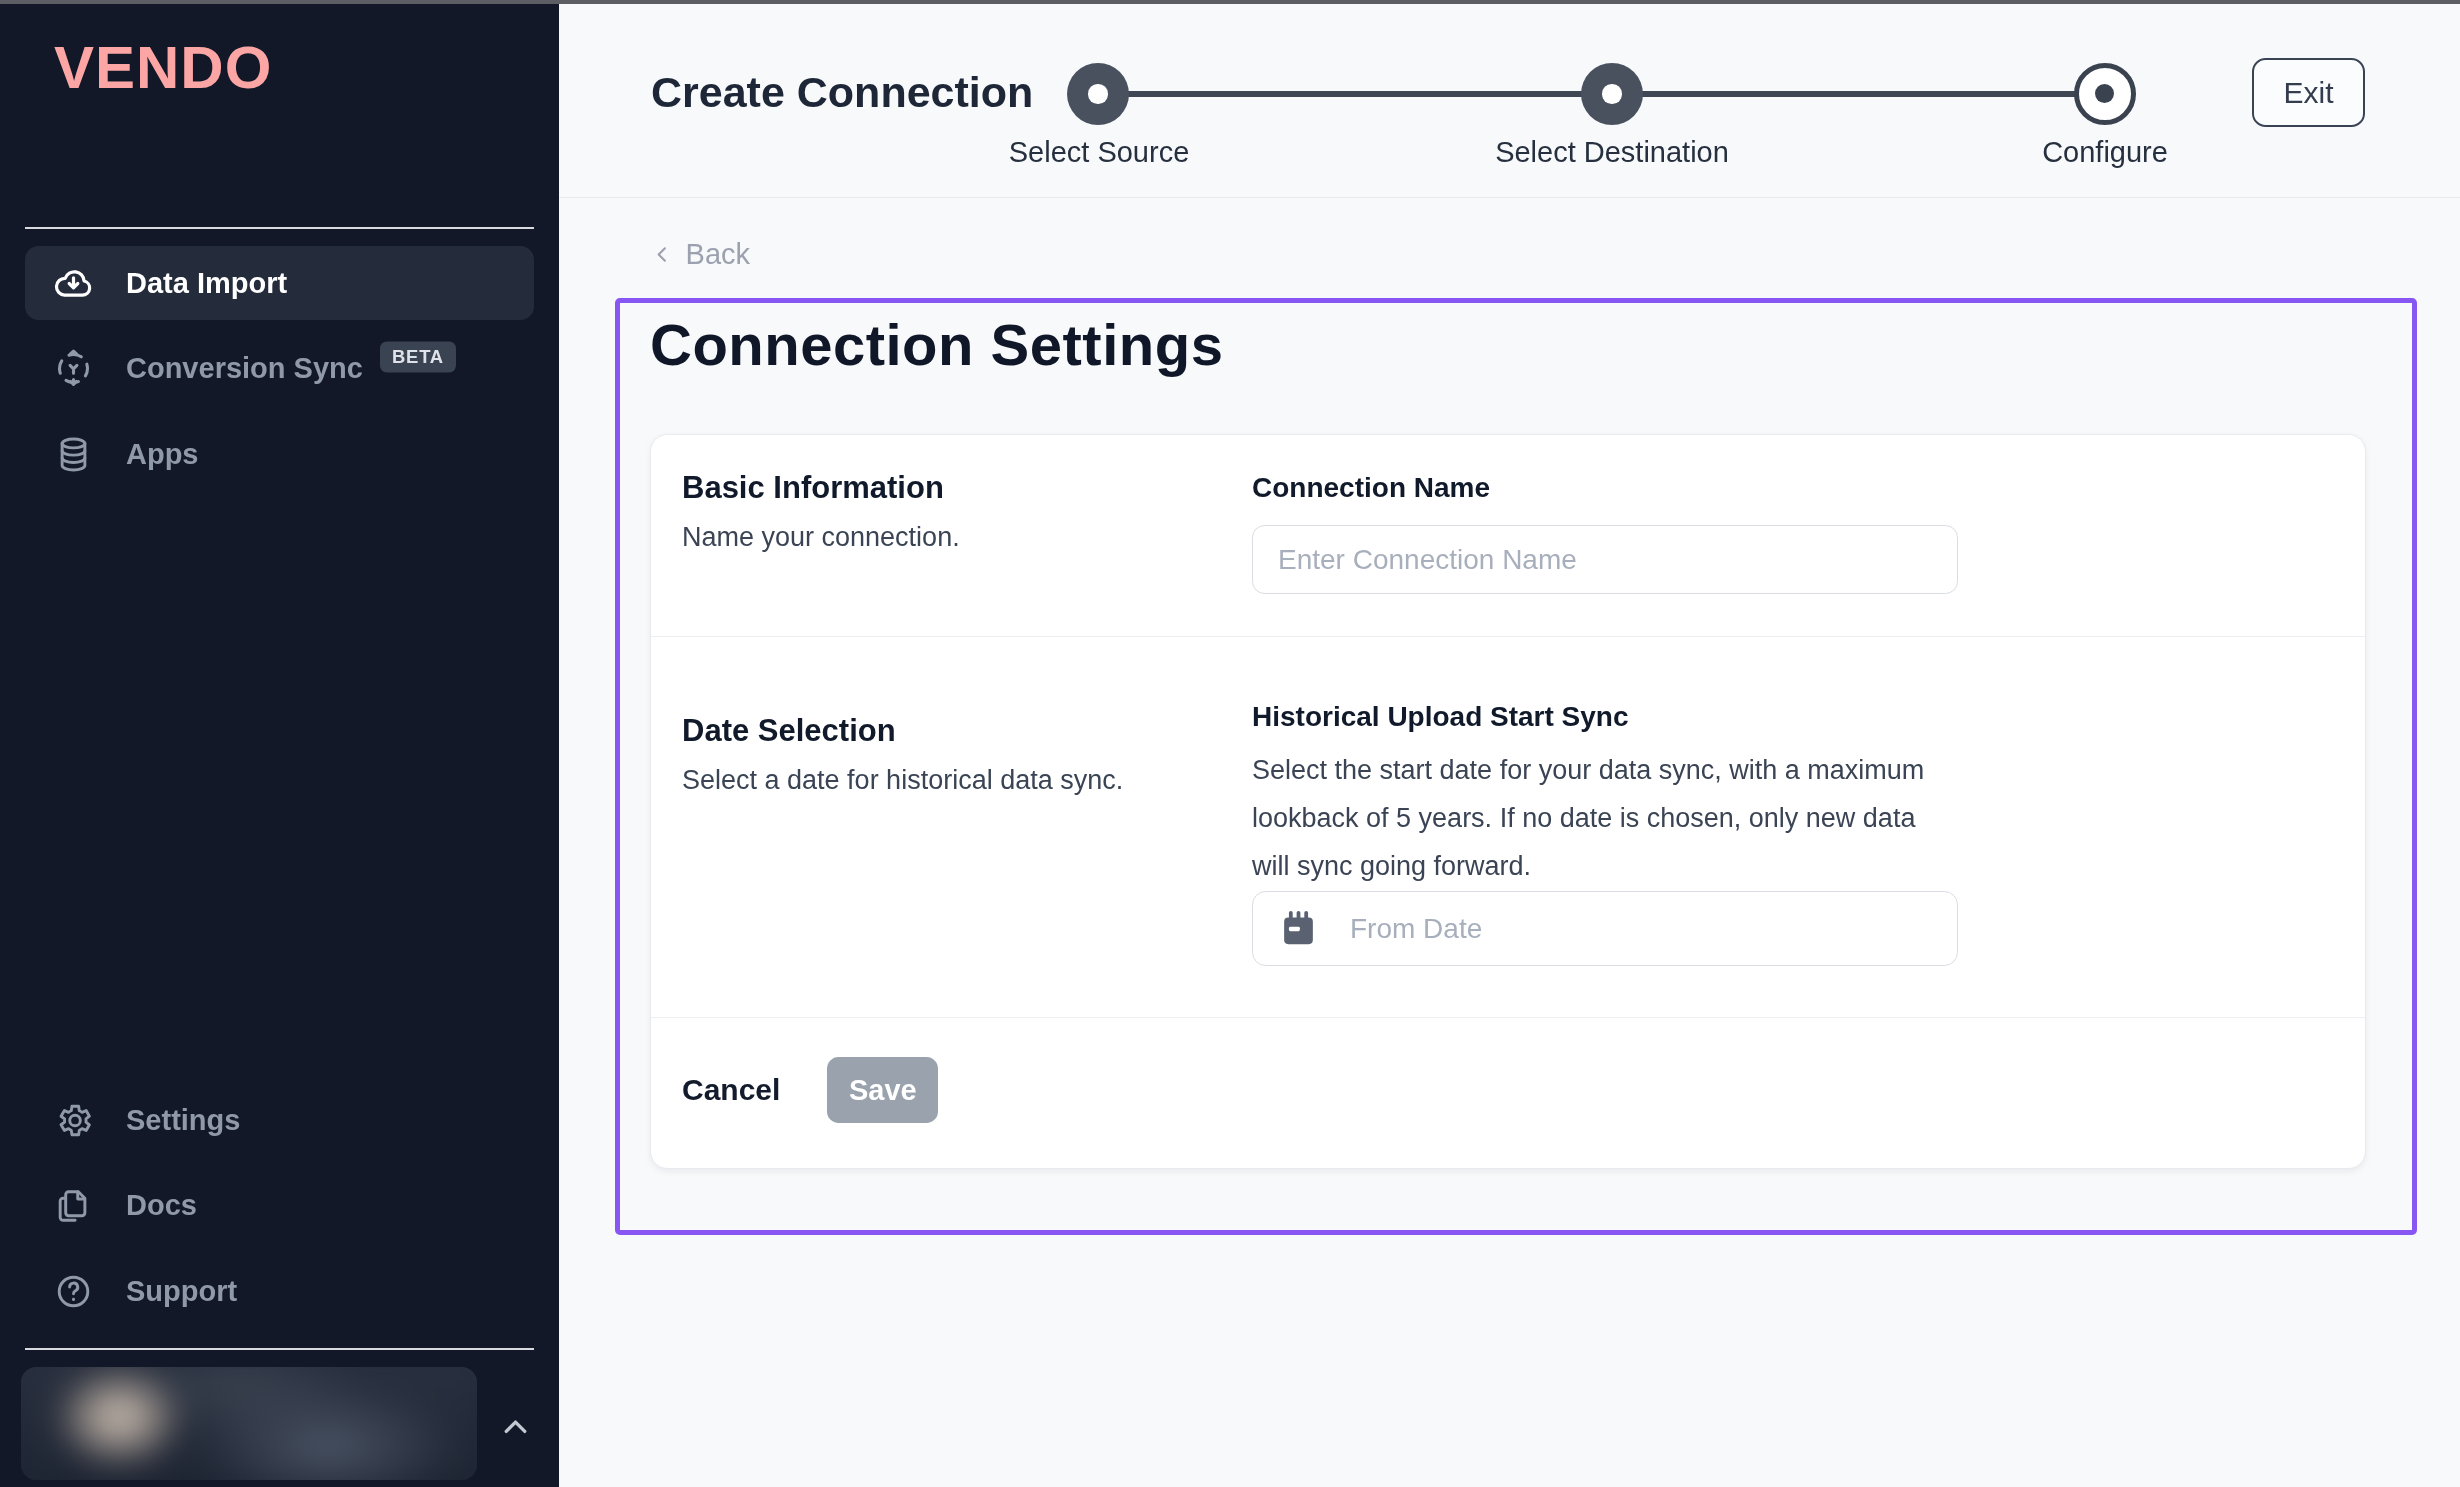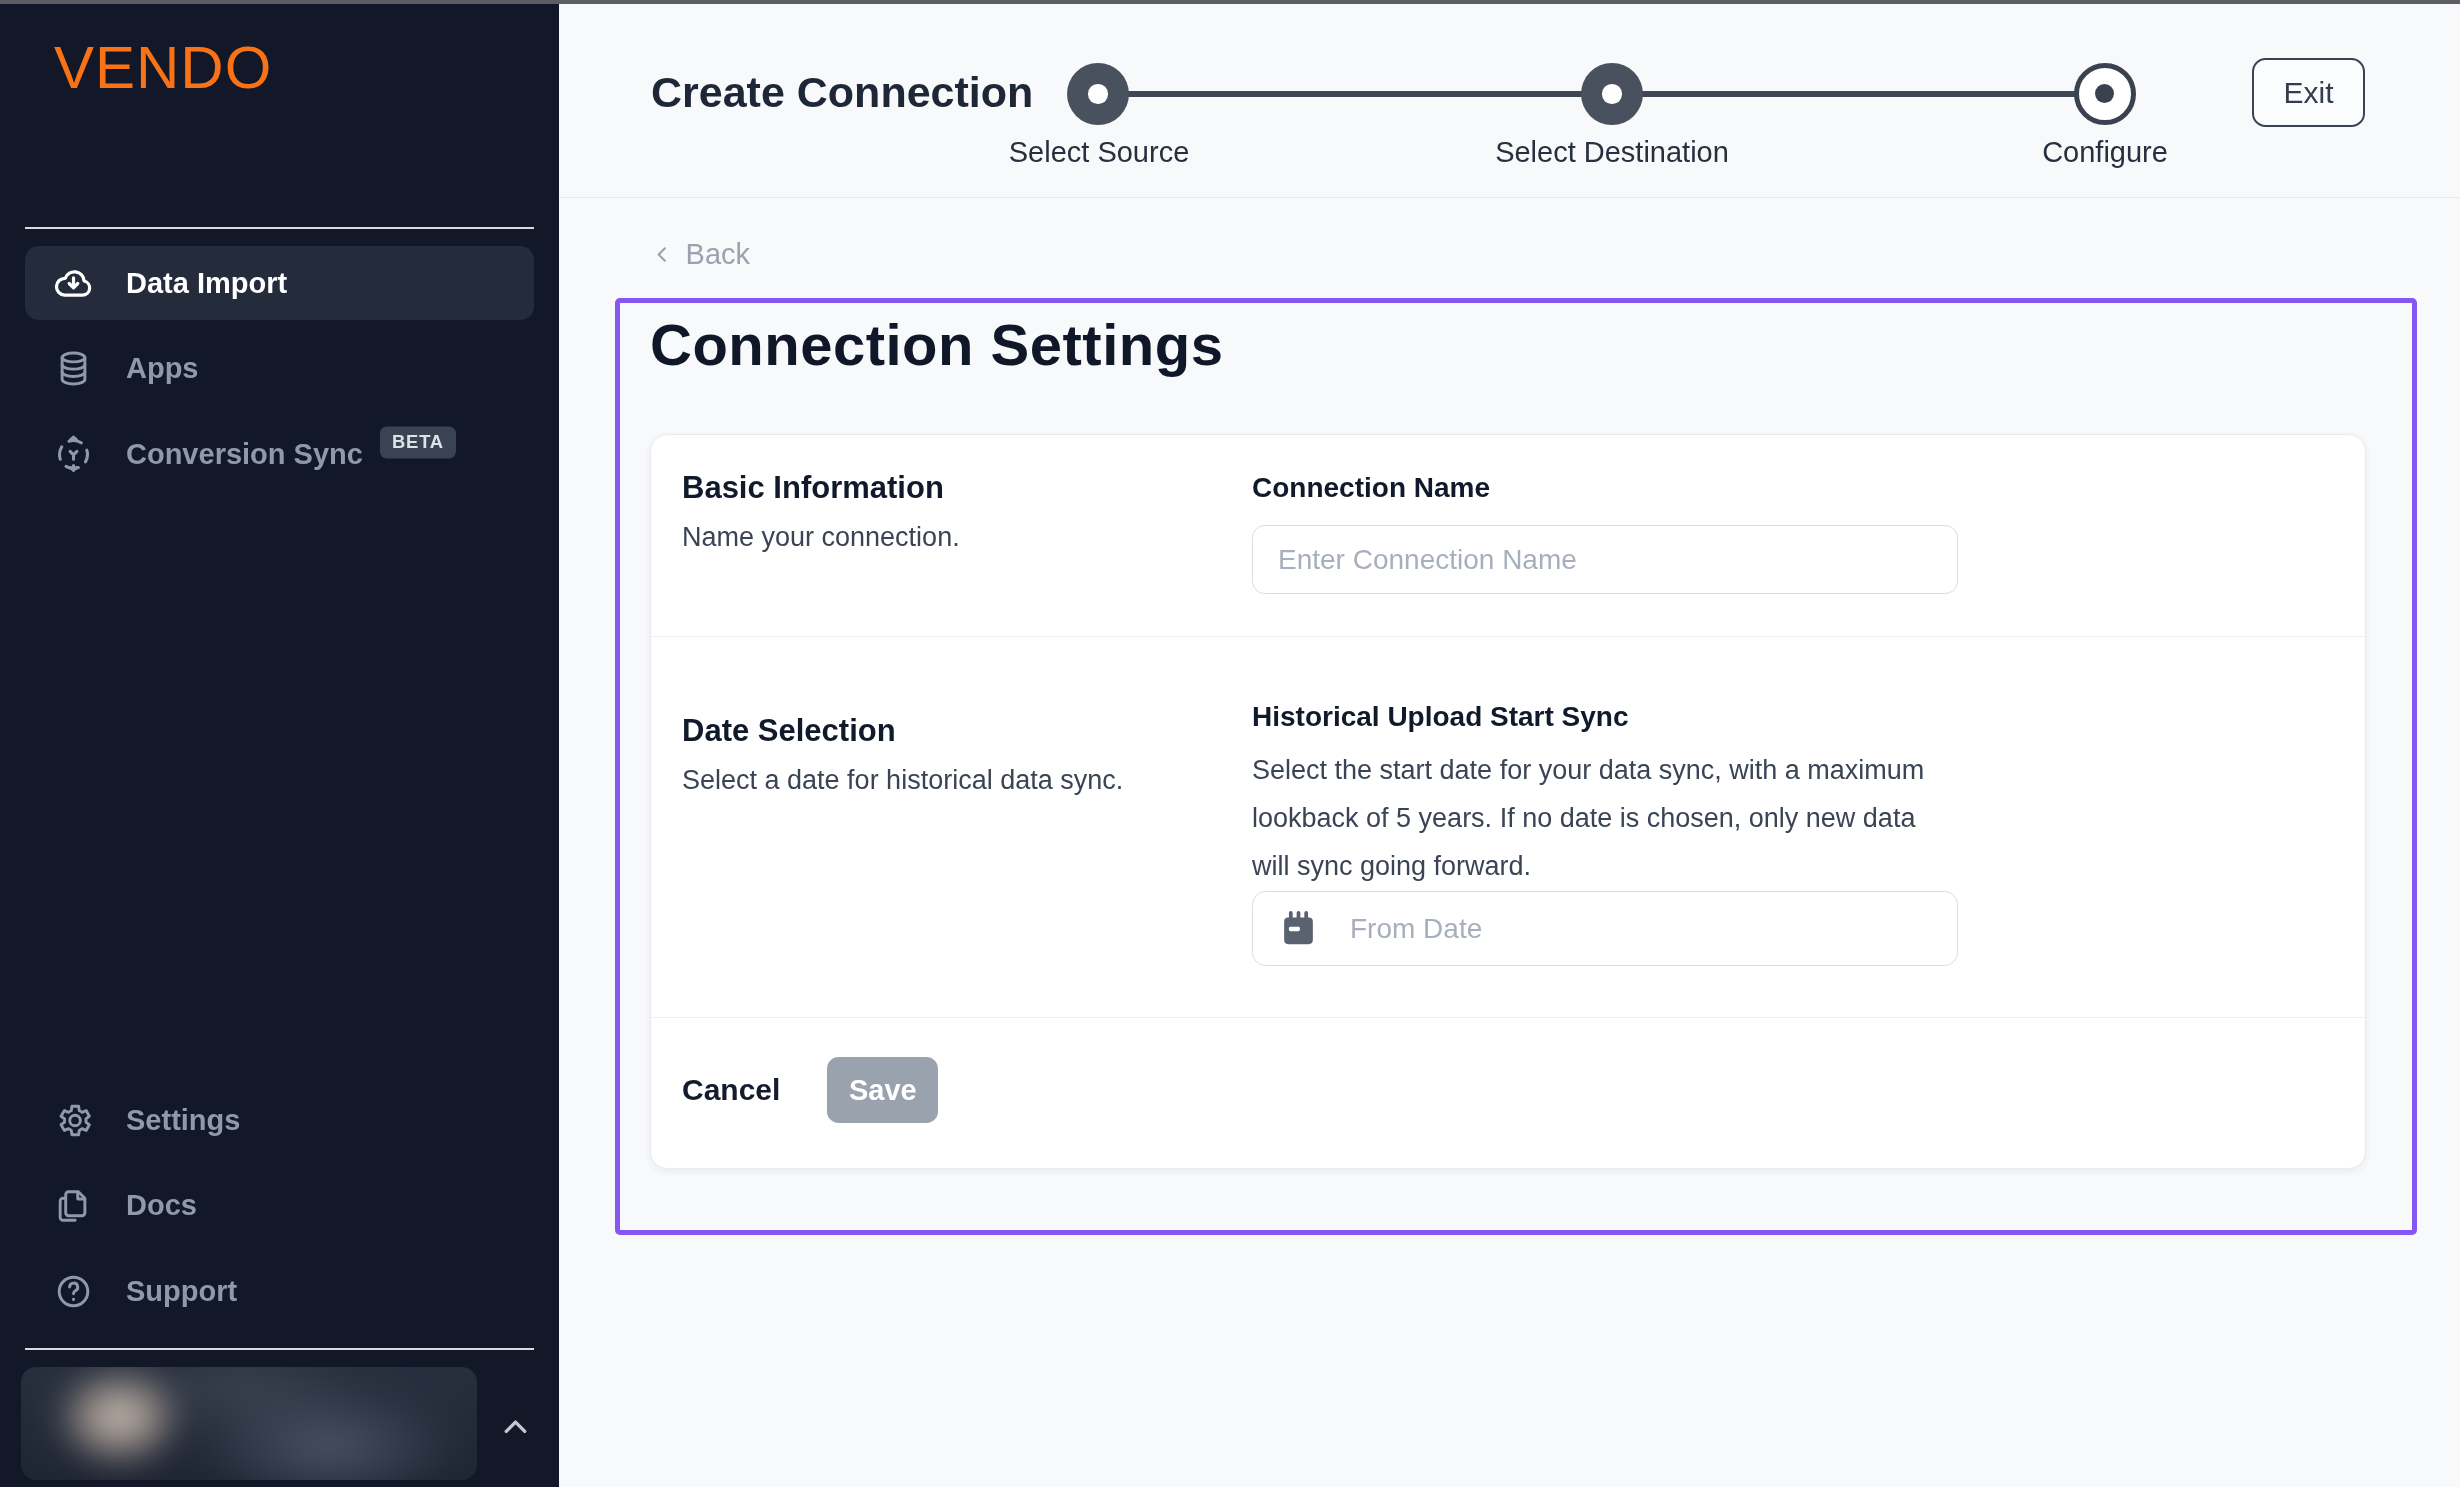--- a/index.html
+++ b/index.html
@@ -8,21 +8,21 @@
     position:relative; overflow:hidden;
     background:#F8F9FB;
     font-family:"Liberation Sans", sans-serif;
     color:#111A2B;
   }
   
   .top-strip { position:absolute; top:0; left:0; width:100%; height:3.9px; background:#5D5D64; z-index:60; }
 
   
   .sidebar { position:absolute; left:0; top:0; width:559px; height:1488px; background:#121827; z-index:10; }
-  .logo { position:absolute; left:54px; top:33px; font-size:60px; font-weight:400; letter-spacing:1px; color:#f97316; }
+  .logo { position:absolute; left:54px; top:33px; font-size:60px; font-weight:700; letter-spacing:1px; color:#fca5a5; }
   .workspace { position:absolute; left:25px; right:25px; top:126px; height:78px; display:flex; align-items:center; cursor:pointer; }
   .ws-avatar { width:62px; height:62px; border-radius:50%; background:#FDFDFE; margin-left:17.5px; display:flex; align-items:center; justify-content:center; box-shadow:0 0 0 1px rgba(255,255,255,.1); }
   .ws-name { margin-left:31px; font-size:29px; font-weight:500; color:#A9B0BD; }
   .ws-chevron { position:absolute; right:23px; color:#C3C8D1; display:flex; }
   .side-divider { position:absolute; left:25px; right:25px; height:1.9px; background:#E9EBEF; opacity:.92; }
   .d1 { top:227px; } .d2 { top:1348px; }
 
   .nav { position:absolute; left:25px; right:25px; display:flex; flex-direction:column; gap:11.6px; }
   .nav-top { top:246px; } .nav-bottom { top:1083px; }
   .nav-item { height:74px; display:flex; align-items:center; padding:0 27px; border-radius:13.6px;
@@ -116,41 +116,41 @@
         <svg width="43" height="43" viewBox="0 0 24 24" fill="none" stroke="currentColor" stroke-width="1.8" stroke-linecap="round" stroke-linejoin="round">
           <path d="M7 18.5h10a4 4 0 0 0 .9-7.9A5.4 5.4 0 0 0 7.4 9.1 4.3 4.3 0 0 0 7 18.5z"></path>
           <path d="M12 8.8v5.4M9.6 12l2.4 2.4 2.4-2.4"></path>
         </svg>
       </span>
       <span>Data Import</span>
     </div>
 
     <div class="nav-item">
       <span class="nicon">
+        <svg width="41" height="41" viewBox="0 0 24 24" fill="none" stroke="currentColor" stroke-width="1.8" stroke-linecap="round" stroke-linejoin="round">
+          <circle cx="12" cy="12" r="8.2" stroke-dasharray="7.5 5.4" stroke-dashoffset="3"></circle>
+          <path d="M12 12.2v2.6M12 12.2l-2-2M12 12.2l2-2"></path>
+          <path d="M10.2 3.4L12 1.8l1.8 1.6"></path>
+          <path d="M12 18.5v2.4M10.3 19.6l1.7 1.7 1.7-1.7"></path>
+        </svg>
+      </span>
+      <span>Conversion Sync</span>
+      <span class="badge">BETA</span>
+    </div>
+
+    <div class="nav-item">
+      <span class="nicon">
         <svg width="39" height="39" viewBox="0 0 24 24" fill="none" stroke="currentColor" stroke-width="1.8" stroke-linecap="round" stroke-linejoin="round">
           <ellipse cx="12" cy="5.2" rx="7" ry="2.7"></ellipse>
           <path d="M5 5.2v13.6c0 1.5 3.1 2.7 7 2.7s7-1.2 7-2.7V5.2"></path>
           <path d="M5 9.7c0 1.5 3.1 2.7 7 2.7s7-1.2 7-2.7"></path>
           <path d="M5 14.2c0 1.5 3.1 2.7 7 2.7s7-1.2 7-2.7"></path>
         </svg>
       </span>
       <span>Apps</span>
-    </div>
-
-    <div class="nav-item">
-      <span class="nicon">
-        <svg width="41" height="41" viewBox="0 0 24 24" fill="none" stroke="currentColor" stroke-width="1.8" stroke-linecap="round" stroke-linejoin="round">
-          <circle cx="12" cy="12" r="8.2" stroke-dasharray="7.5 5.4" stroke-dashoffset="3"></circle>
-          <path d="M12 12.2v2.6M12 12.2l-2-2M12 12.2l2-2"></path>
-          <path d="M10.2 3.4L12 1.8l1.8 1.6"></path>
-          <path d="M12 18.5v2.4M10.3 19.6l1.7 1.7 1.7-1.7"></path>
-        </svg>
-      </span>
-      <span>Conversion Sync</span>
-      <span class="badge">BETA</span>
     </div>
   </nav>
 
   <nav class="nav nav-bottom">
     <div class="nav-item">
       <span class="nicon">
         <svg width="41" height="41" viewBox="0 0 24 24" fill="none" stroke="currentColor" stroke-width="1.7" stroke-linejoin="round">
           <path d="M19.3 12.9a7.3 7.3 0 0 0 0-1.8l2-1.6-1.9-3.3-2.4 1a7.3 7.3 0 0 0-1.6-.9L15 3.7h-3.9l-.4 2.6a7.3 7.3 0 0 0-1.6.9l-2.4-1-2 3.3 2.1 1.6a7.3 7.3 0 0 0 0 1.8l-2.1 1.6 2 3.3 2.4-1a7.3 7.3 0 0 0 1.6.9l.4 2.6H15l.4-2.6a7.3 7.3 0 0 0 1.6-.9l2.4 1 1.9-3.3z"></path>
           <circle cx="12.9" cy="12" r="3.1"></circle>
         </svg>

